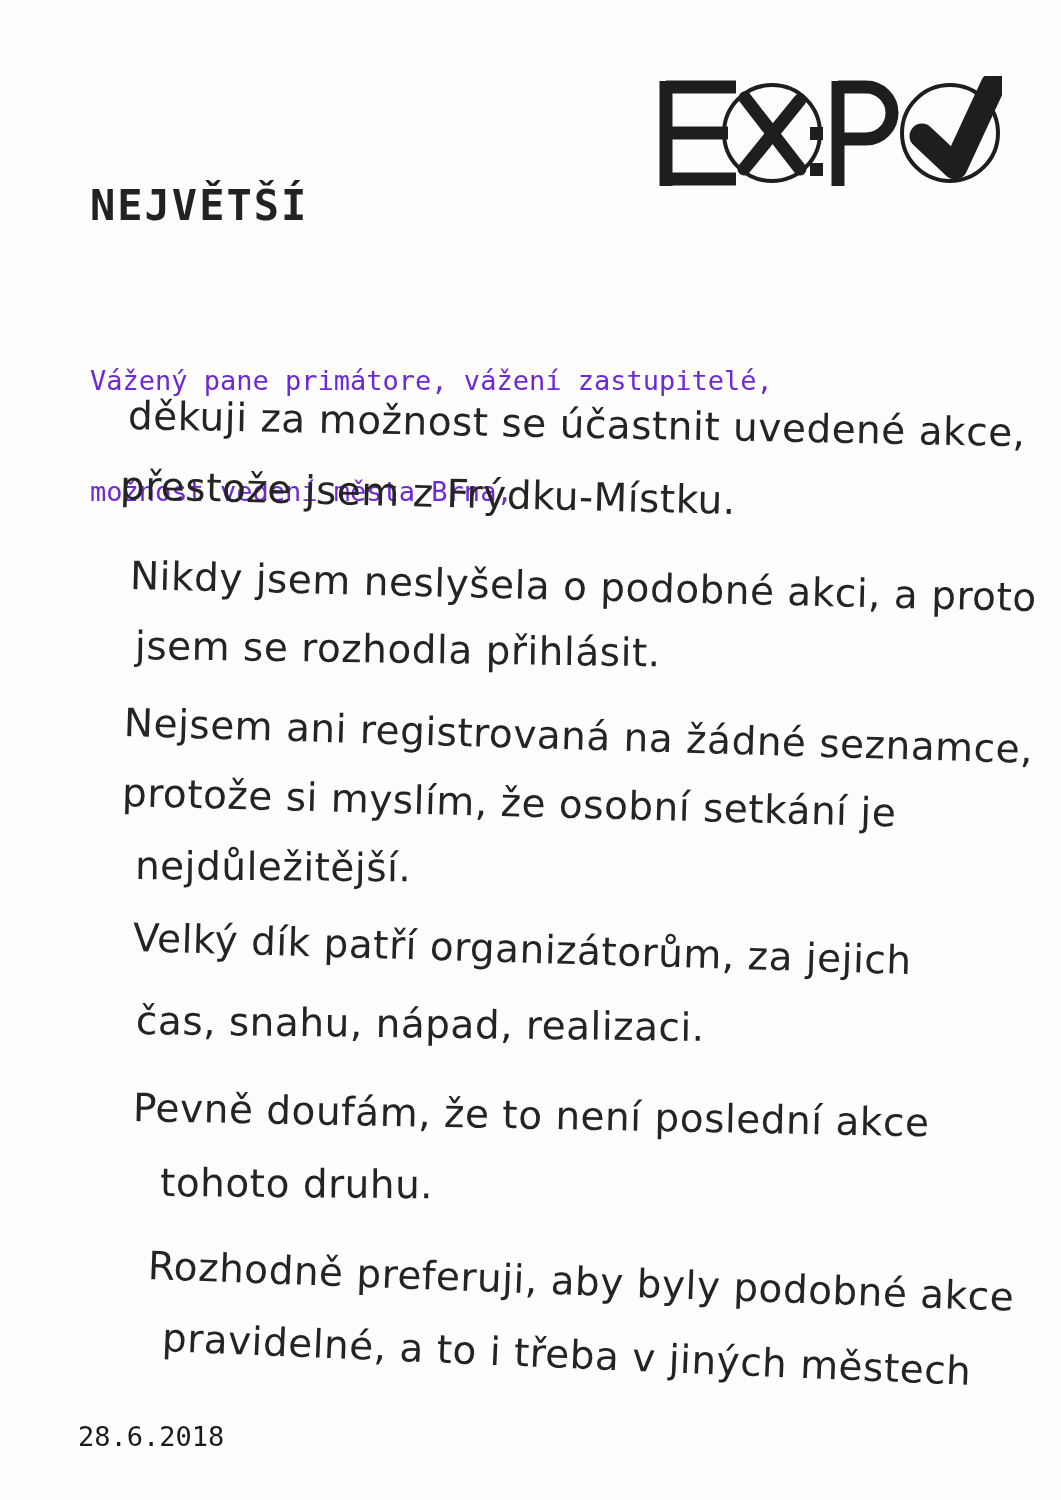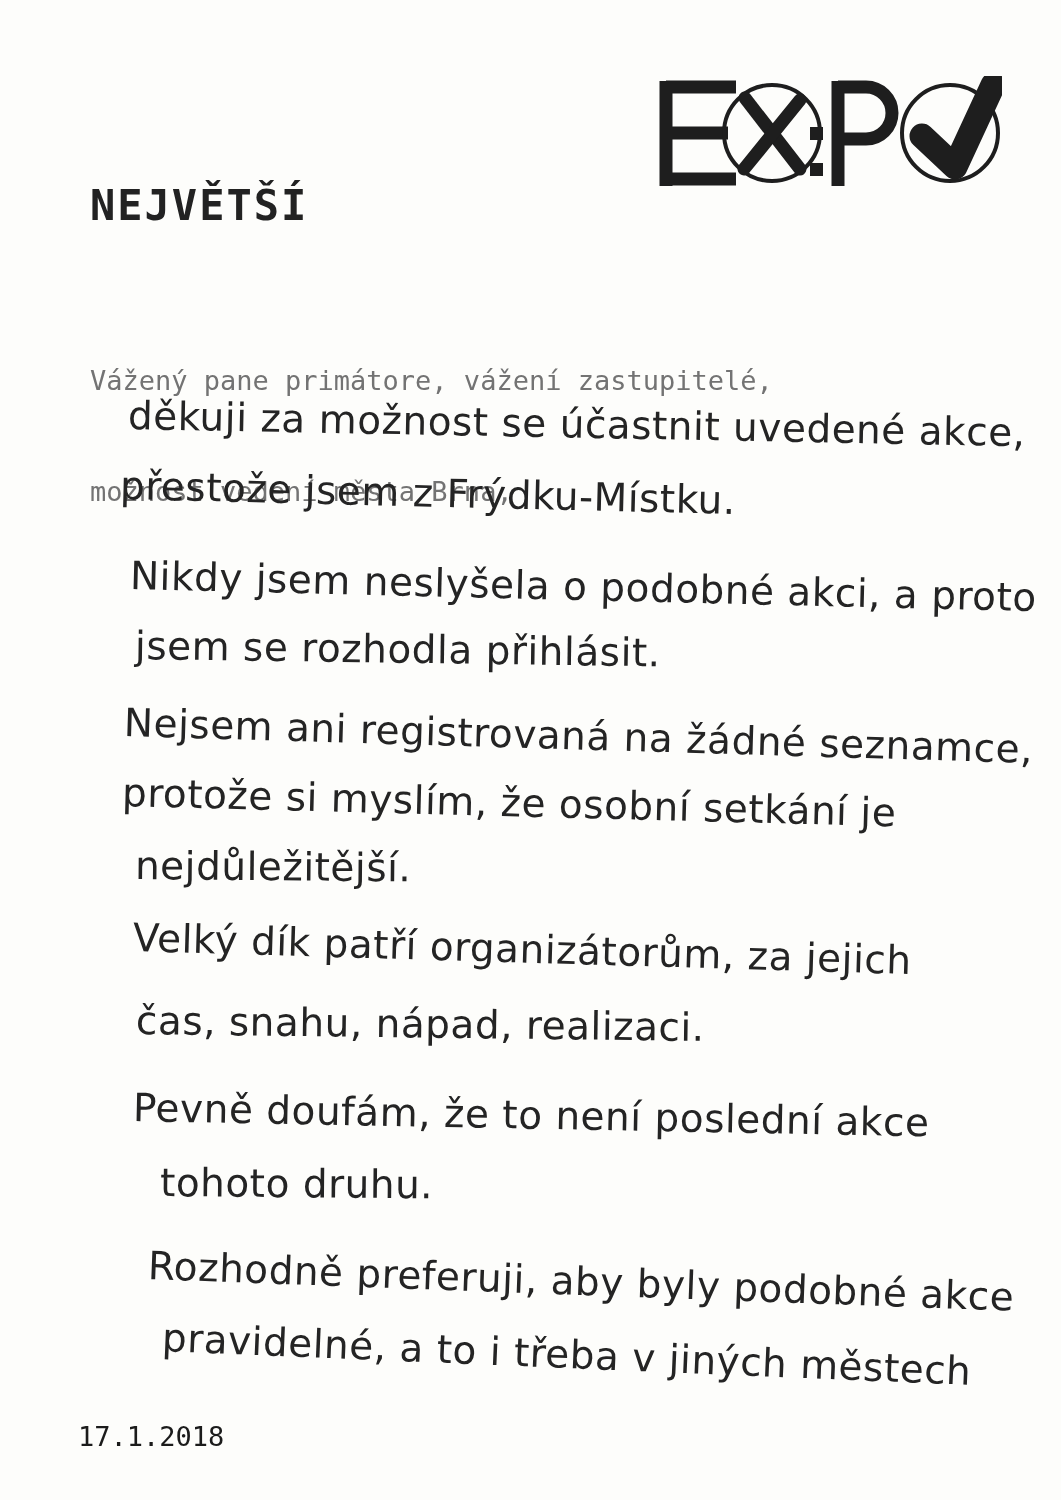--- a/index.html
+++ b/index.html
@@ -32,21 +32,21 @@
     width: 352px;
     height: 114px;
   }
   .salutation {
     position: absolute;
     left: 90px;
     top: 288px;
     font-family: "DejaVu Sans Mono", monospace;
     font-size: 27px;
     line-height: 37px;
-    color: #737373;
+    color: #6d28d9;
     white-space: pre;
   }
   .hand-line {
     position: absolute;
     font-family: "DejaVu Sans", sans-serif;
     font-size: 39px;
     color: #242424;
     white-space: nowrap;
     letter-spacing: 0.5px;
     transform-origin: left center;
@@ -125,17 +125,17 @@
     <div class="hand-line" style="top:998px;left:136px;transform:rotate(0.7deg);">čas, snahu, nápad, realizaci.</div>
 
     <div class="hand-line" style="top:1085px;left:133px;transform:rotate(1.1deg);">Pevně doufám, že to není poslední akce</div>
     <div class="hand-line" style="top:1160px;left:160px;transform:rotate(0.5deg);">tohoto druhu.</div>
 
     <div class="hand-line" style="top:1243px;left:148px;transform:rotate(2.1deg);">Rozhodně preferuji, aby byly podobné akce</div>
     <div class="hand-line" style="top:1315px;left:162px;transform:rotate(2.4deg);">pravidelné, a to i třeba v jiných městech</div>
   </div>
 
   <div class="footer">
-    <div>17.1.2018</div>
+    <div>28.6.2018</div>
     
   </div>
 
 </div>
 
 </body></html>

